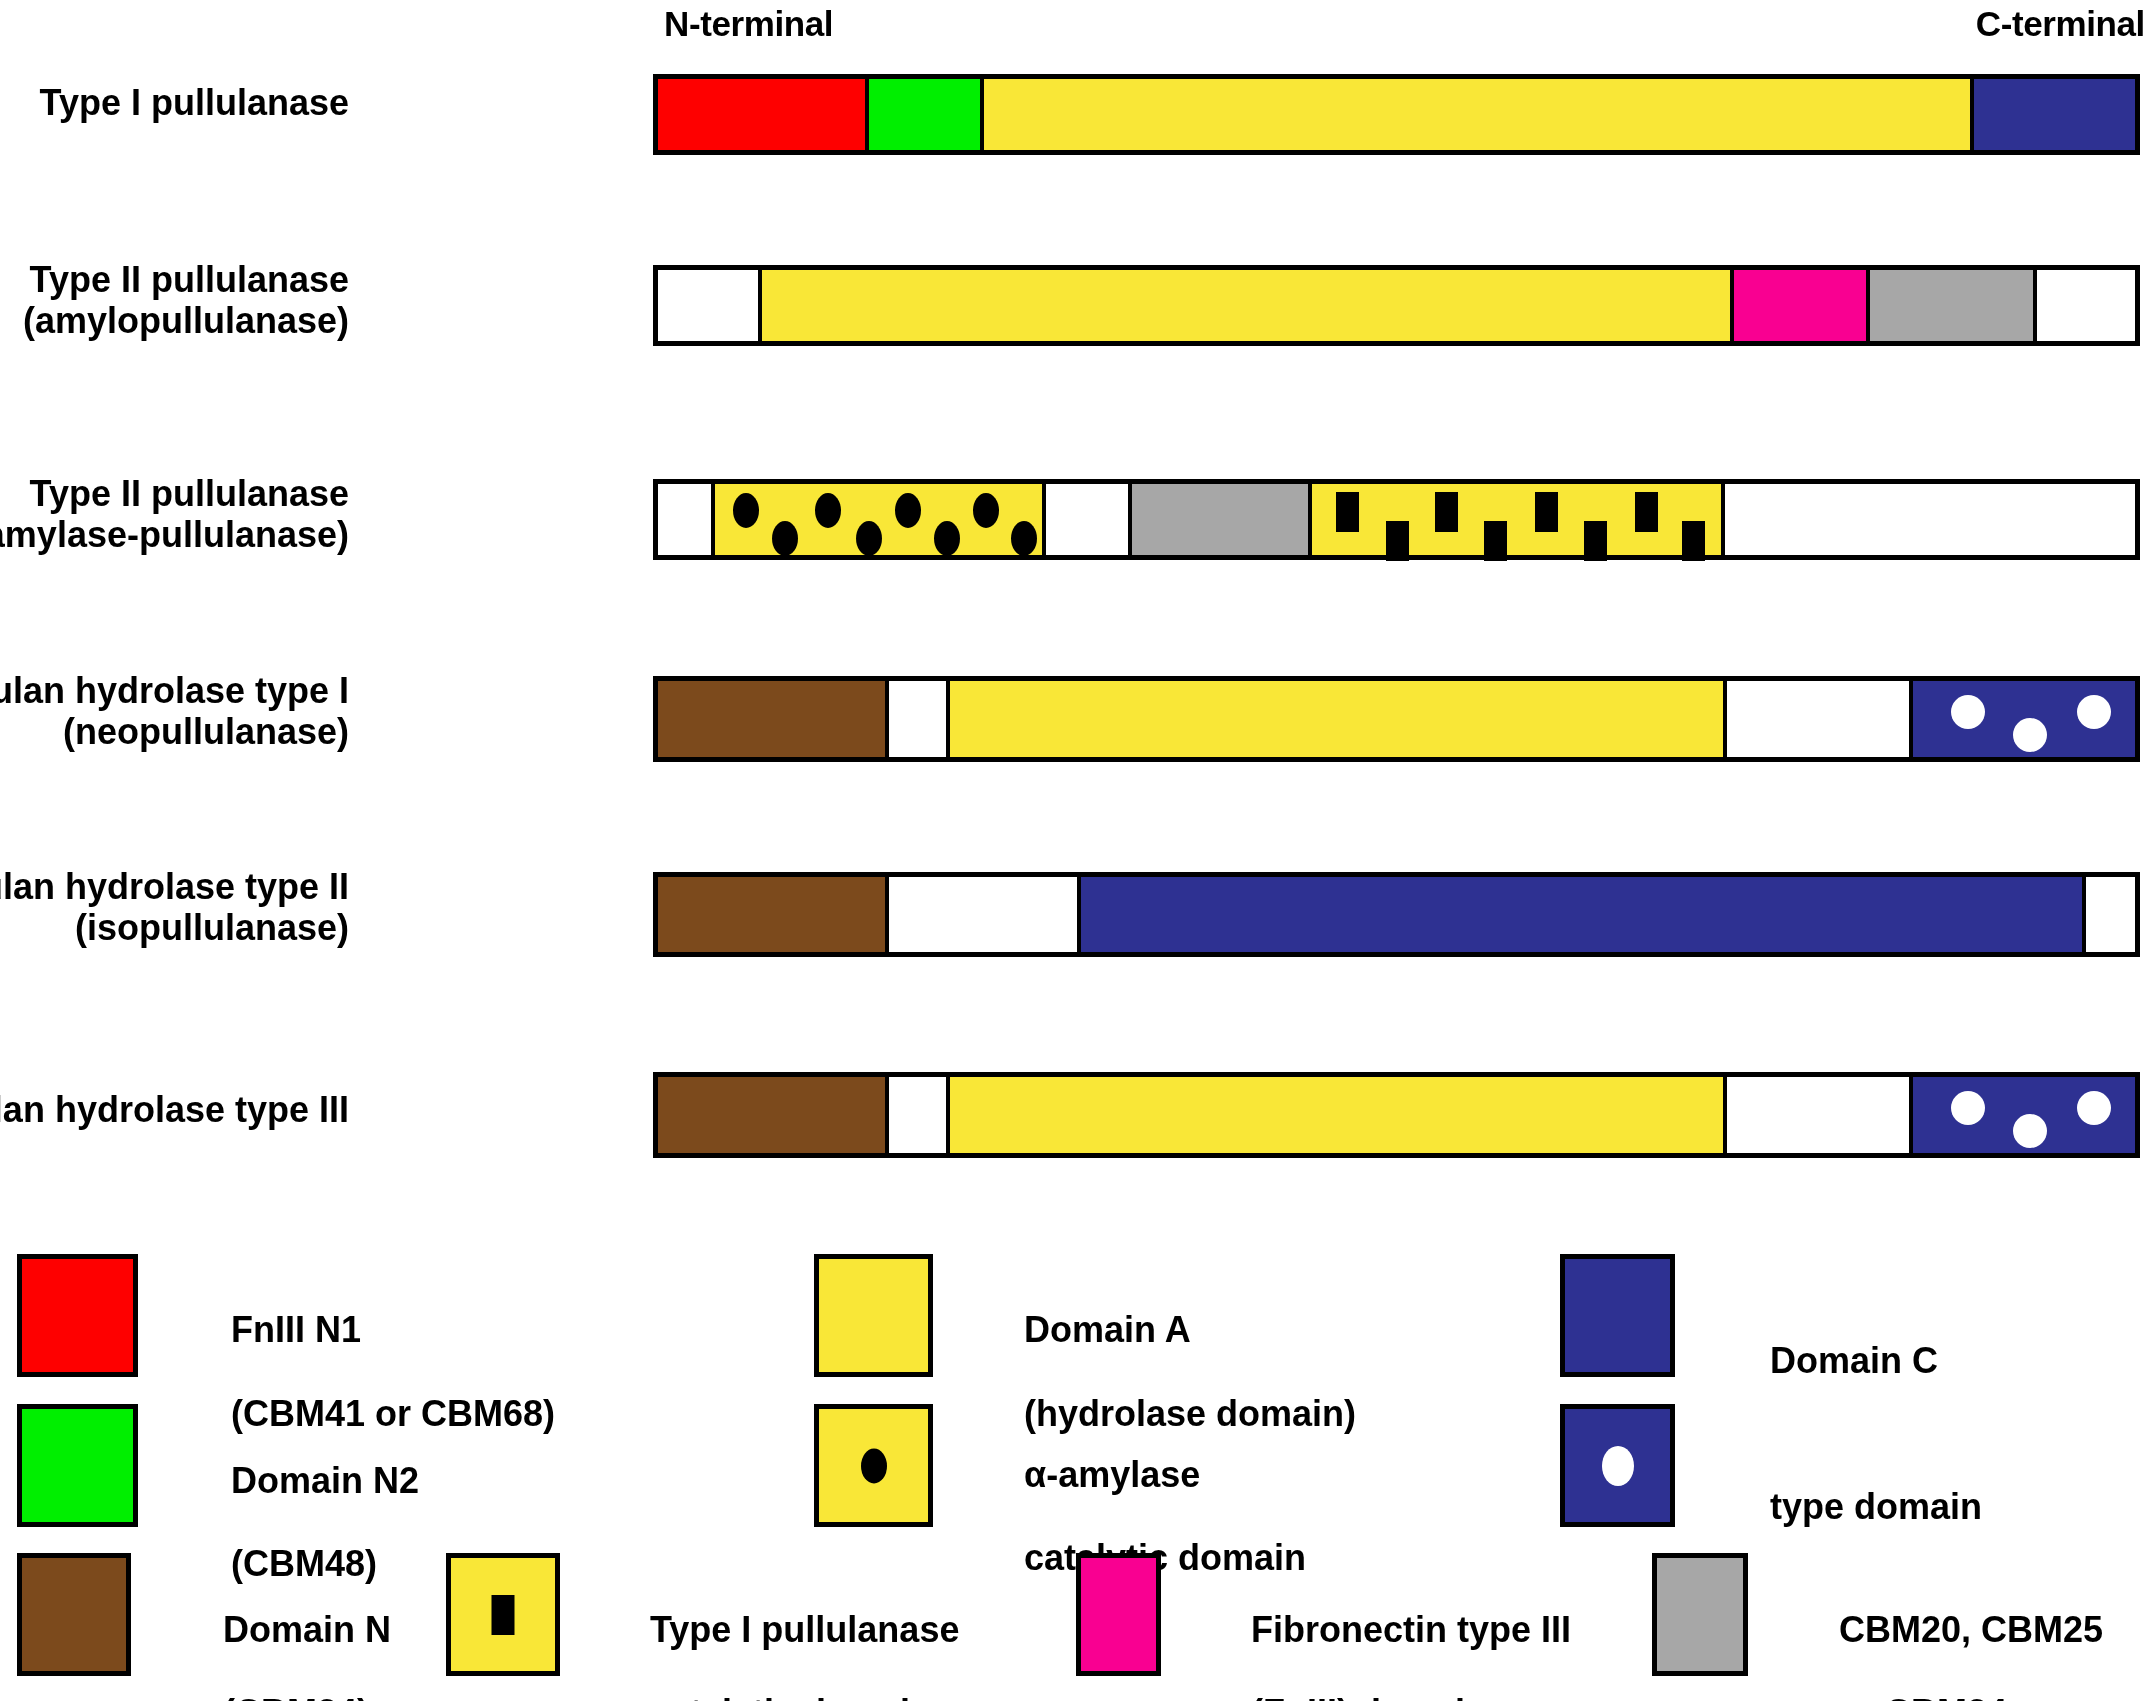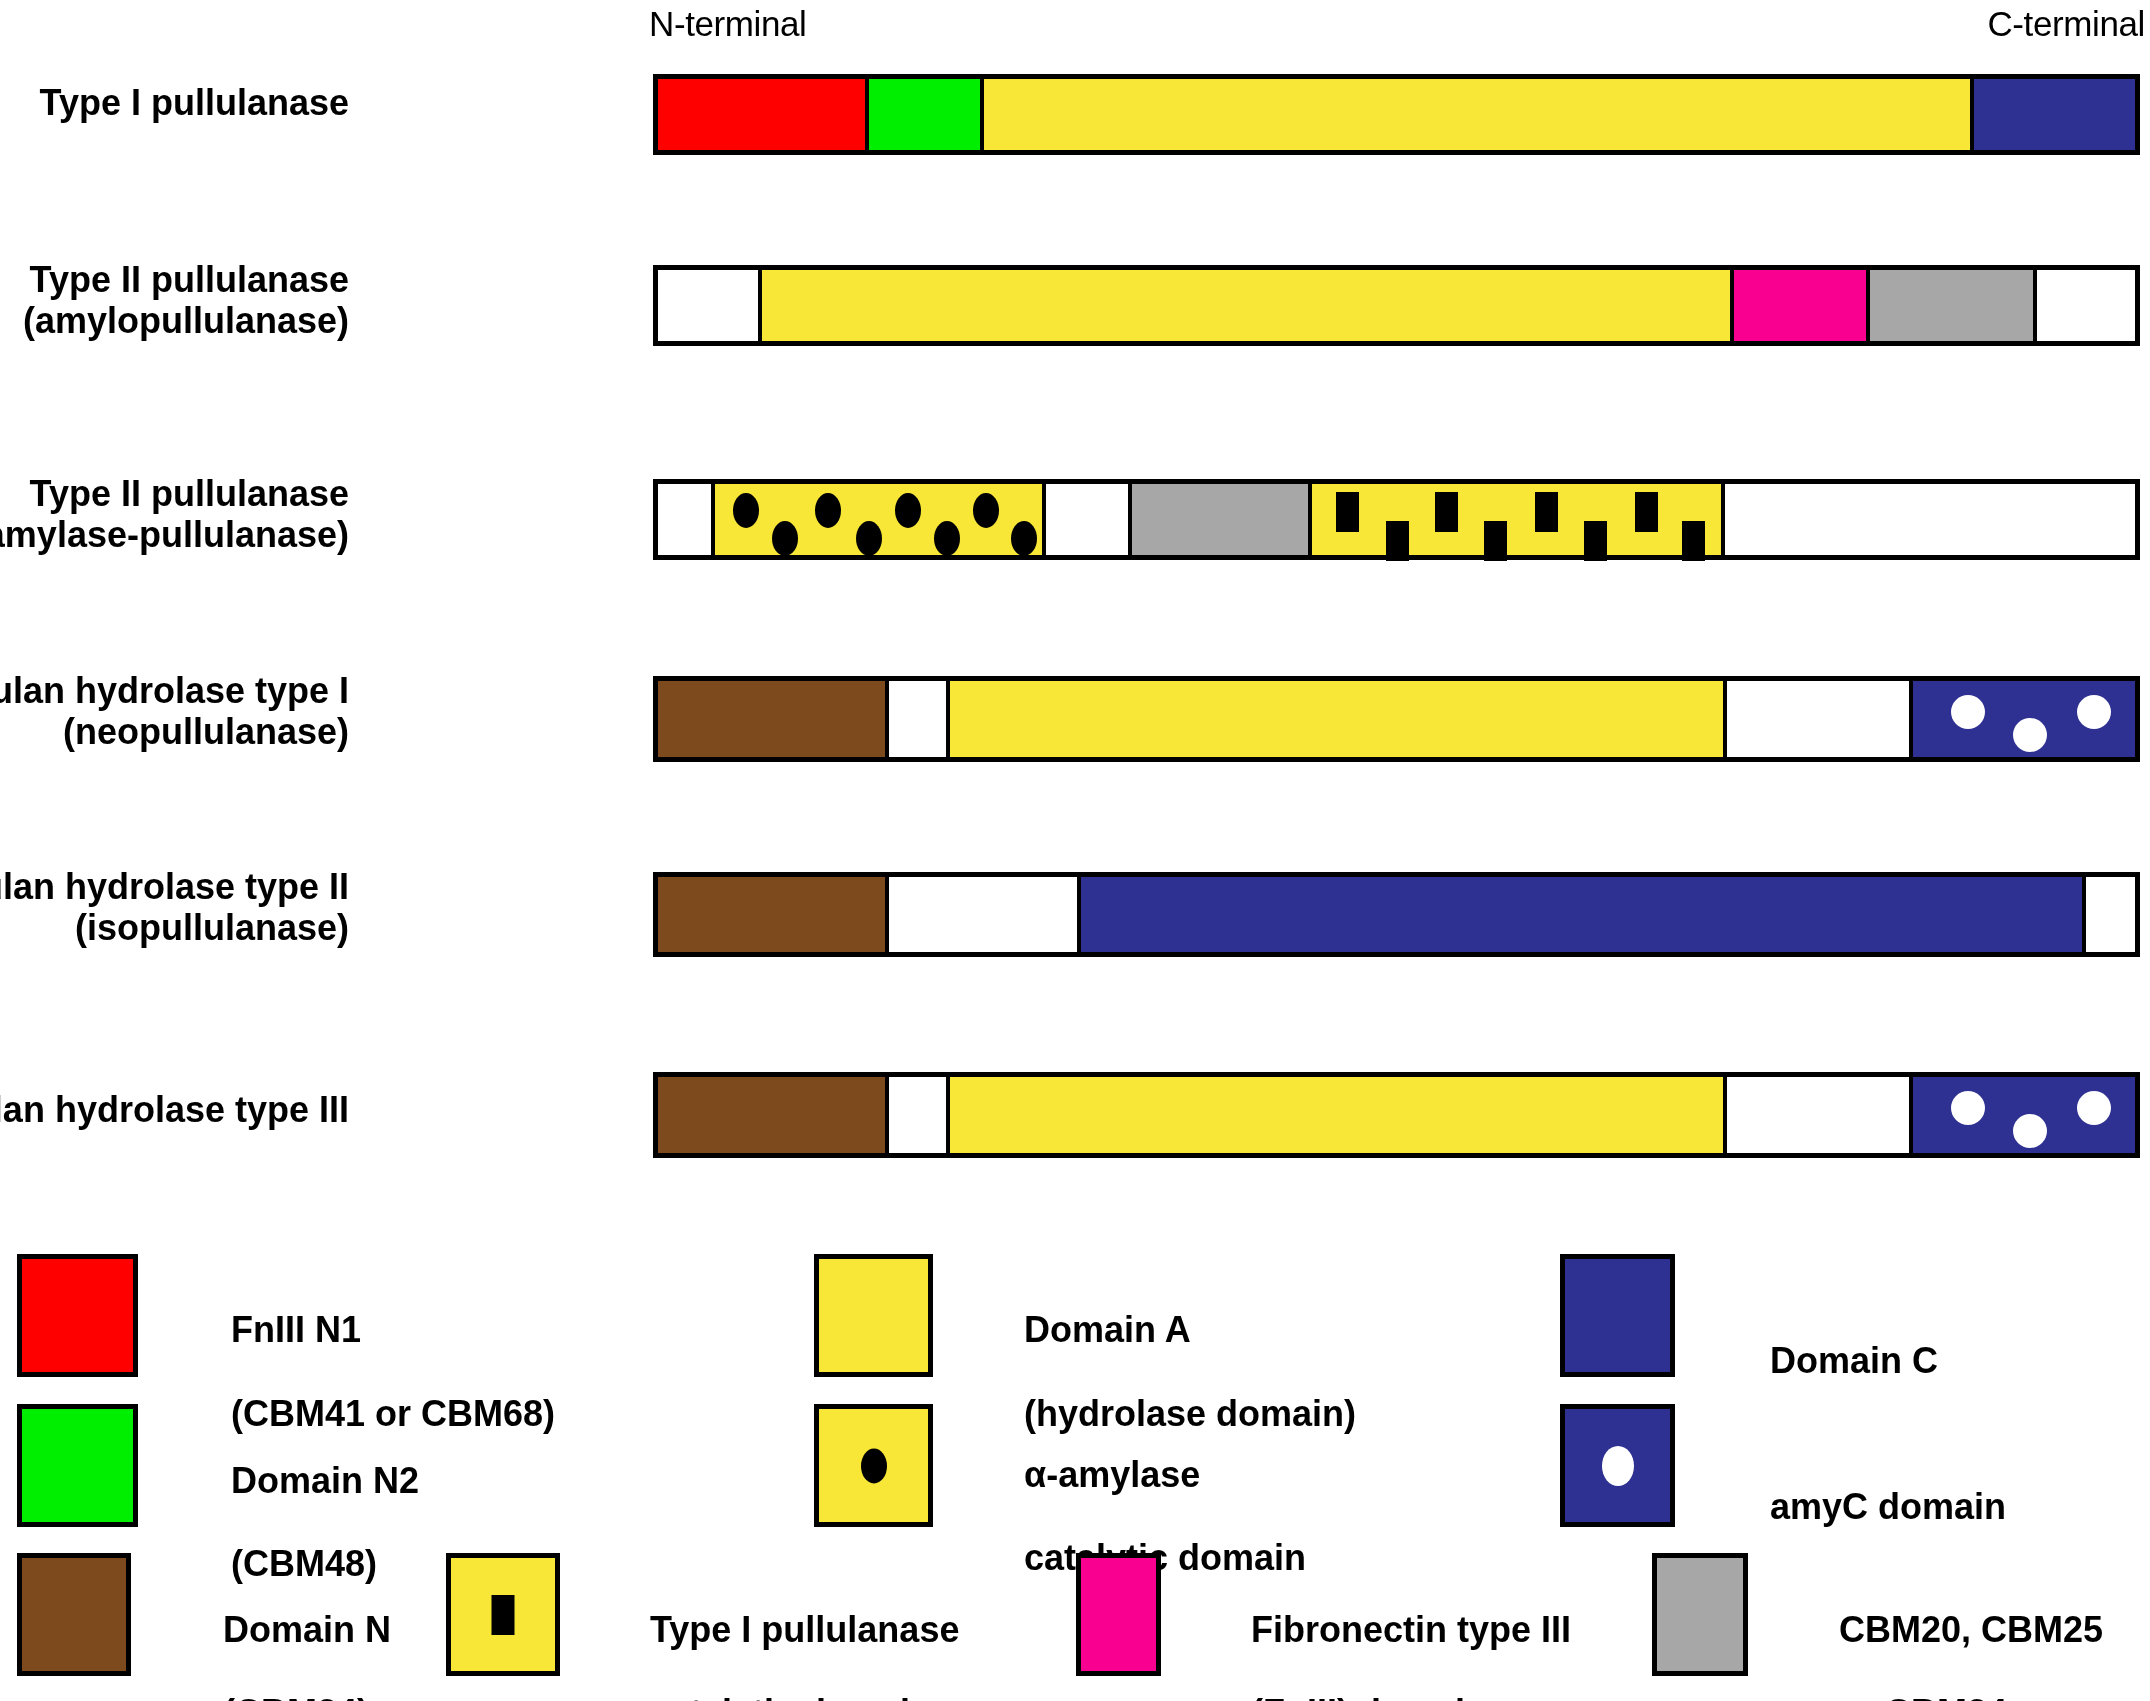--- a/index.html
+++ b/index.html
@@ -2,22 +2,23 @@
 <html style="font-size:12.3px"><head>
 <meta charset="utf-8">
 <style>
   html,body{margin:0;padding:0;background:#ffffff;}
   body{
     width:2151px;height:1702px;position:relative;overflow:hidden;
     font-family:"Liberation Sans", sans-serif;
     color:#000000;
   }
   .terminal-label{
-    position:absolute;font-weight:normal;font-size:35px;letter-spacing:-0.4px;
+    position:absolute;font-weight:bold;font-size:35px;letter-spacing:-0.4px;
     white-space:nowrap;
+    margin-left:15px;
   }
   #nterm{left:649px;top:3.8px;}
   #cterm{right:6.1px;top:3.8px;}
 
   .row{position:absolute;left:0;width:2151px;}
   .row-label{
     position:absolute;right:1802px;               
     text-align:right;font-weight:bold;font-size:36px;line-height:1.14;
     white-space:nowrap;
   }
@@ -226,21 +227,21 @@
       <span>α-amylase</span><br>
       <span>catalytic domain</span>
     </span>
   </div>
 
   <div class="lg-item" style="left:1560px;top:158px;">
     <span class="swatch sw-blue" style="width:115px;height:123px;">
       <span class="sw-mark-wdot"></span>
     </span>
     <span class="lg-text" style="left:150px;top:40px;">
-      <span>amyC domain</span>
+      <span>type domain</span>
     </span>
   </div>
 
   <div class="lg-item" style="left:17px;top:307px;">
     <span class="swatch sw-brown" style="width:114px;height:123px;"></span>
     <span class="lg-text" style="left:146px;top:14px;">
       <span>Domain N</span><br>
       <span>(CBM34)</span>
     </span>
   </div>

